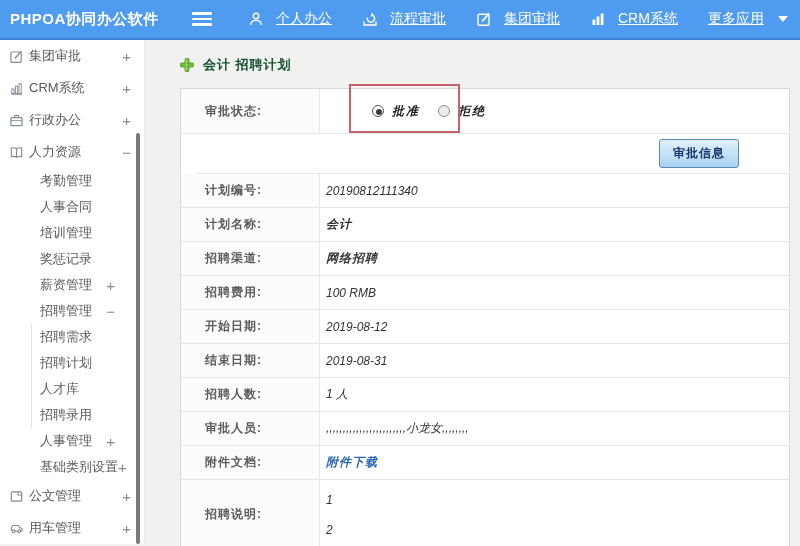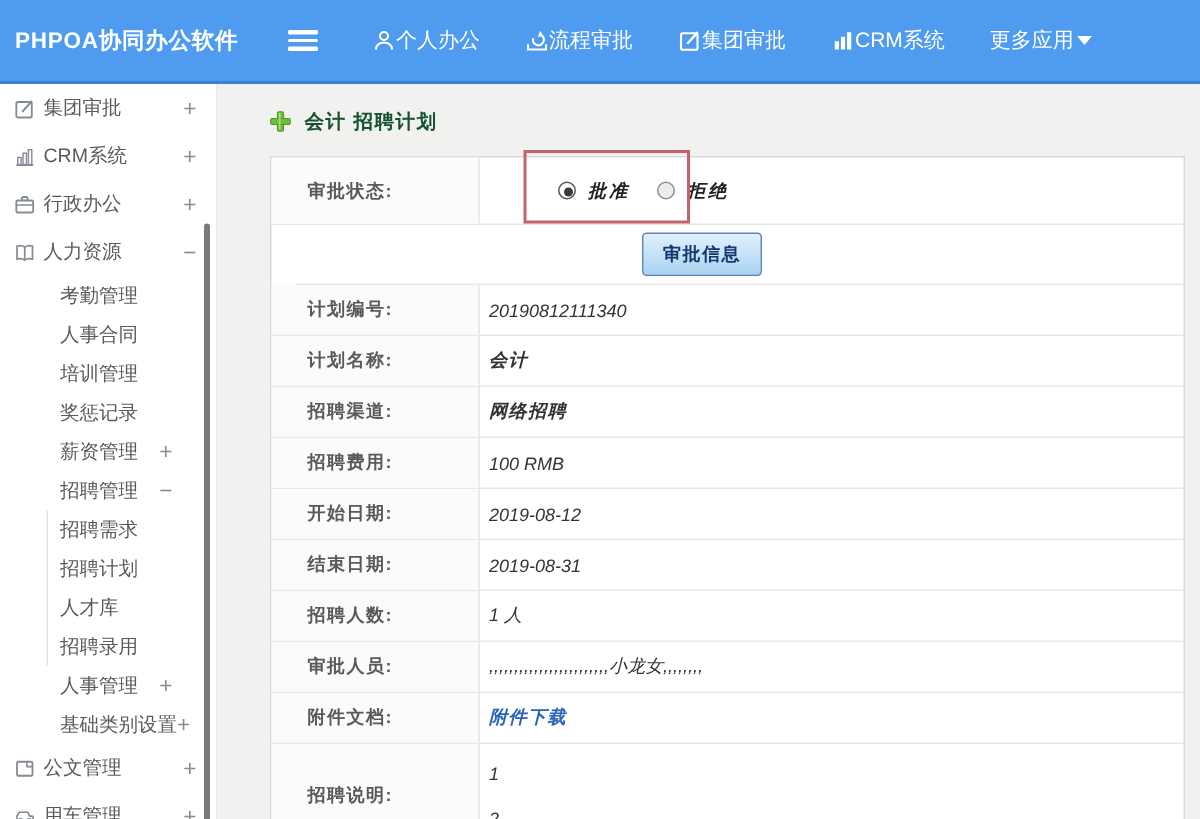--- a/index.html
+++ b/index.html
@@ -1,27 +1,27 @@
 <!DOCTYPE html>
 <html><head>
 <meta charset="utf-8">
 <style>
   * { margin:0; padding:0; box-sizing:border-box; }
   html,body { width:800px; height:546px; overflow:hidden;
     font-family:"Liberation Sans","DejaVu Sans",sans-serif; background:#f1f1ef; }
 
   
-  .header { height:56px; background:#4f9bef; border-bottom:2px solid #3c7fd4;
+  .header { height:40px; background:#4f9bef; border-bottom:2px solid #3c7fd4;
     display:flex; align-items:center; color:#fff; }
   .logo { width:192px; padding-left:10px; font-size:15px; font-weight:bold; letter-spacing:.5px; }
   .hamburger { width:20px; height:14px; display:flex; flex-direction:column;
     justify-content:space-between; cursor:pointer; margin-right:36px; }
   .hamburger i { display:block; height:2.6px; background:#fff; border-radius:1px; }
   .topnav { display:flex; align-items:center; gap:30px; font-size:14px; }
-  .topnav .nav-item { display:flex; align-items:center; gap:0; cursor:pointer; }
+  .topnav .nav-item { display:flex; align-items:center; gap:12px; cursor:pointer;text-decoration:underline; }
   .topnav svg { display:block; }
   .caret { width:0; height:0; border-left:5px solid transparent;
     border-right:5px solid transparent; border-top:6px solid #fff; margin-left:2px; }
 
   
   .page-body { display:flex; height:504px; }
   aside { width:145px; background:#fff; border-right:1px solid #e9e9e9;
     position:relative; flex:none; overflow:hidden; }
   main { flex:1; padding:14px 10px 0 35px; }
 
@@ -46,21 +46,21 @@
 
   .form { background:#fff; border:1px solid #d8d8d8; position:relative; margin-right:0; }
   .row { display:flex; border-bottom:1px solid #e7e7e7; }
   .row:last-child { border-bottom:none; }
   .lbl { width:139px; flex:none; padding-left:24px; display:flex; align-items:center;
     font-size:12px; color:#5a5a5a; font-weight:bold; background:#fbfbfb;
     border-right:1px solid #e7e7e7; letter-spacing:1px; }
   .val { flex:1; display:flex; align-items:center; padding-left:6px;
     font-size:12px; color:#333;font-style:italic; }
   .row.r-status { height:45px; }
-  .row.r-button { height:40px; justify-content:center; align-items:center;margin-left:16px; }
+  .row.r-button { height:40px; justify-content:flex-end; align-items:center;margin-left:16px; }
   .row.r-std { height:34px; }
   .row.r-desc { height:68px; }
   .r-desc .lbl, .r-desc .val { align-items:flex-start; }
   .r-desc .lbl { align-items:center; }
   .desc-lines { padding-top:5px; }
   .desc-lines div { line-height:30px; }
 
   .radio-group { display:flex; align-items:center; margin-left:46px; gap:8px; }
   .rb { width:12px; height:12px; border-radius:50%; border:1px solid #8f8f8f;
     background:#ececec; display:inline-block; position:relative; cursor:pointer; flex:none; }

